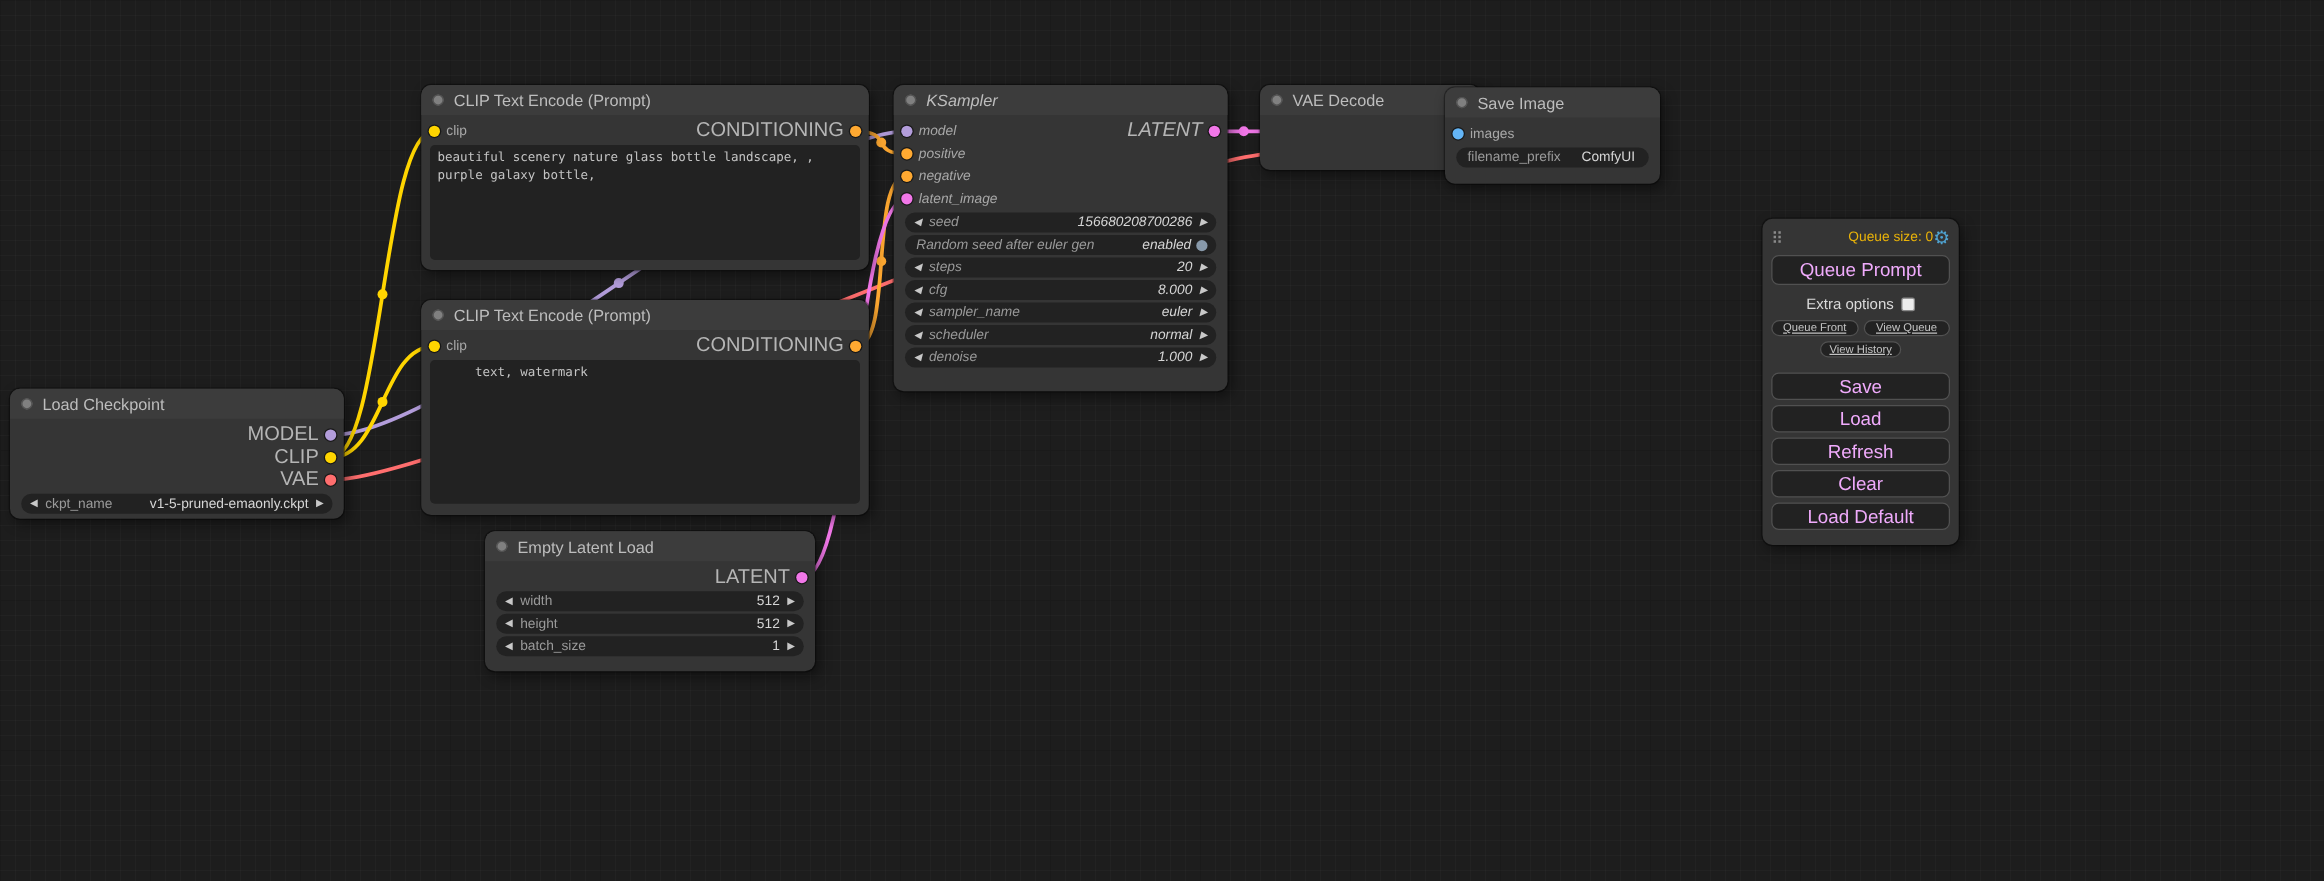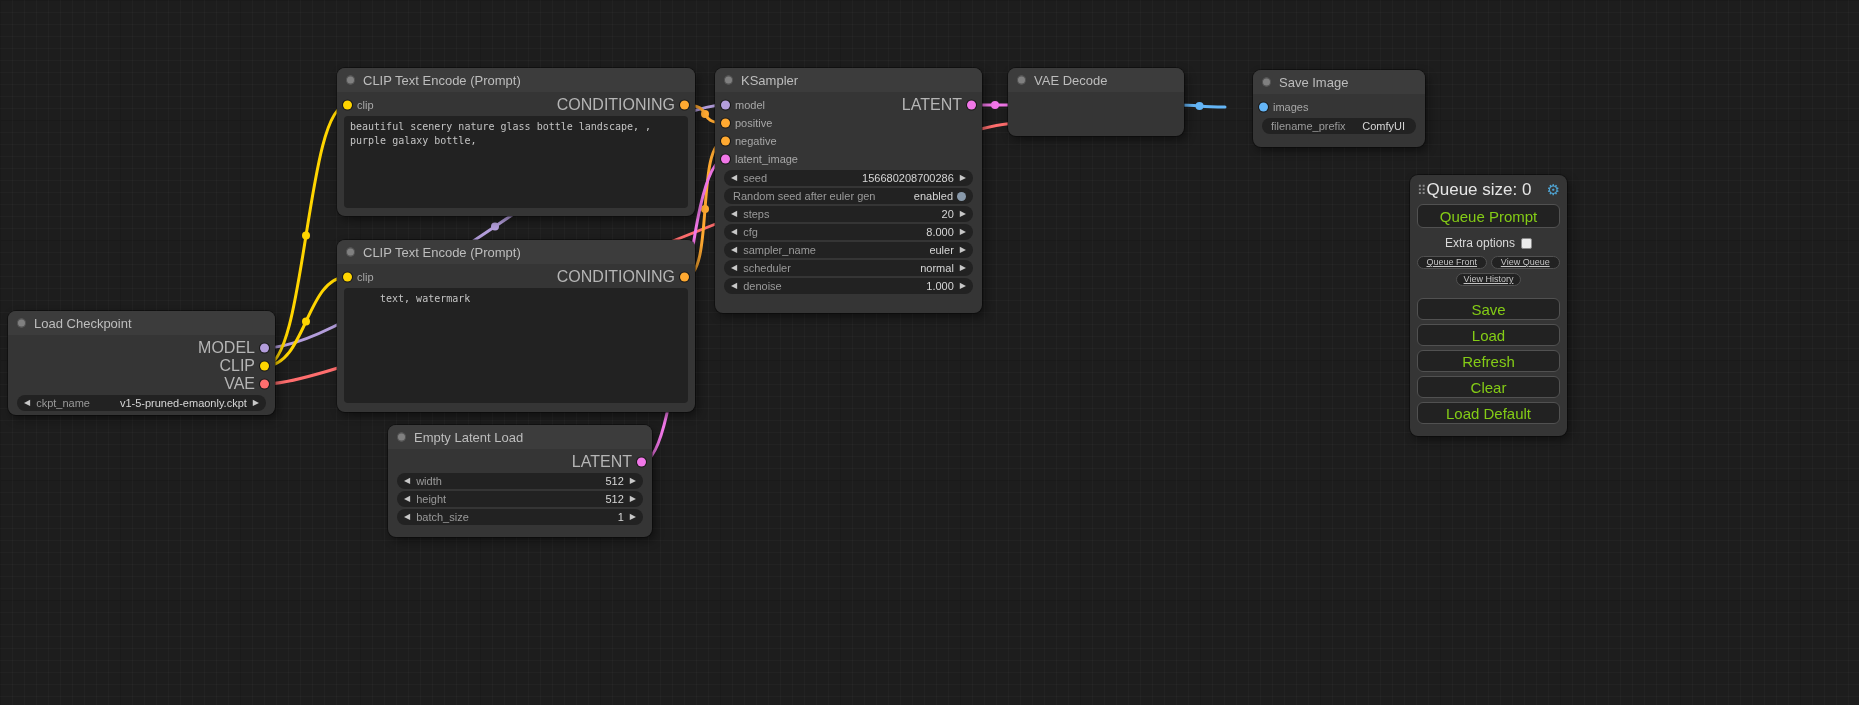--- a/index.html
+++ b/index.html
@@ -68,41 +68,41 @@
     font-family:"DejaVu Sans Mono", monospace;
     font-size:10px; line-height:1.35; color:#c4c4c4;
     overflow:hidden;
   }
 
   
   #node-load-checkpoint { left:8px;    top:311px; width:267px; height:104px; }
   #node-clip-pos        { left:337px;  top:68px;  width:358px; height:148px; }
   #node-clip-neg        { left:337px;  top:240px; width:358px; height:172px; }
   #node-empty-latent    { left:388px;  top:425px; width:264px; height:112px; }
-  #node-ksampler        { left:715px;  top:68px;  width:267px; height:245px; }
+  #node-ksampler        { left:715px;  top:68px;  width:267px; height:245px;font-style:italic; }
   #node-vae-decode      { left:1008px; top:68px;  width:176px; height:68px;  }
-  #node-save-image      { left:1253px; top:70px;  width:172px; height:77px;  }
+  #node-save-image      { left:1156px; top:70px;  width:172px; height:77px;  }
   #node-clip-pos .prompt-text { height:92px; }
   #node-clip-neg .prompt-text { height:115px;padding-left:36px; }
 
   
   #queue-panel {
     position:absolute; z-index:3;
     left:1410px; top:175px; width:157px;
     background:#353535; border-radius:8px;
     padding:6px 7px 8px 7px;
     box-shadow:0 0 0 1px rgba(0,0,0,0.35), 3px 4px 10px rgba(0,0,0,0.45);
   }
   .qp-header { display:flex; align-items:center; height:18px; margin-bottom:5px; }
   .drag-handle { color:#8a8a8a; font-size:13px; cursor:grab; }
-  .queue-size { flex:1; text-align:left; font-size:17px; color:#e5e5e5; }
+  .queue-size { flex:1; text-align:right; font-size:11px; color:#eab308; }
   .gear { font-size:15px; cursor:pointer; }
   .qp-btn {
     display:block; width:100%;
-    background:#222; color:#84cc16;
+    background:#222; color:#f0abfc;
     border:1px solid #515151; border-radius:6px;
     font-family:"Liberation Sans", sans-serif;
     cursor:pointer;
   }
   .qp-btn.big { height:24px; font-size:15px; margin-bottom:8px; }
   .qp-btn.med { height:22px; font-size:15px; margin-bottom:4px; }
   .qp-btn.small {
     display:inline-block; width:auto; height:13px;
     font-size:9px; line-height:11px; padding:0 7px;
     border-radius:7px; color:#c4c4c4;text-decoration:underline;

